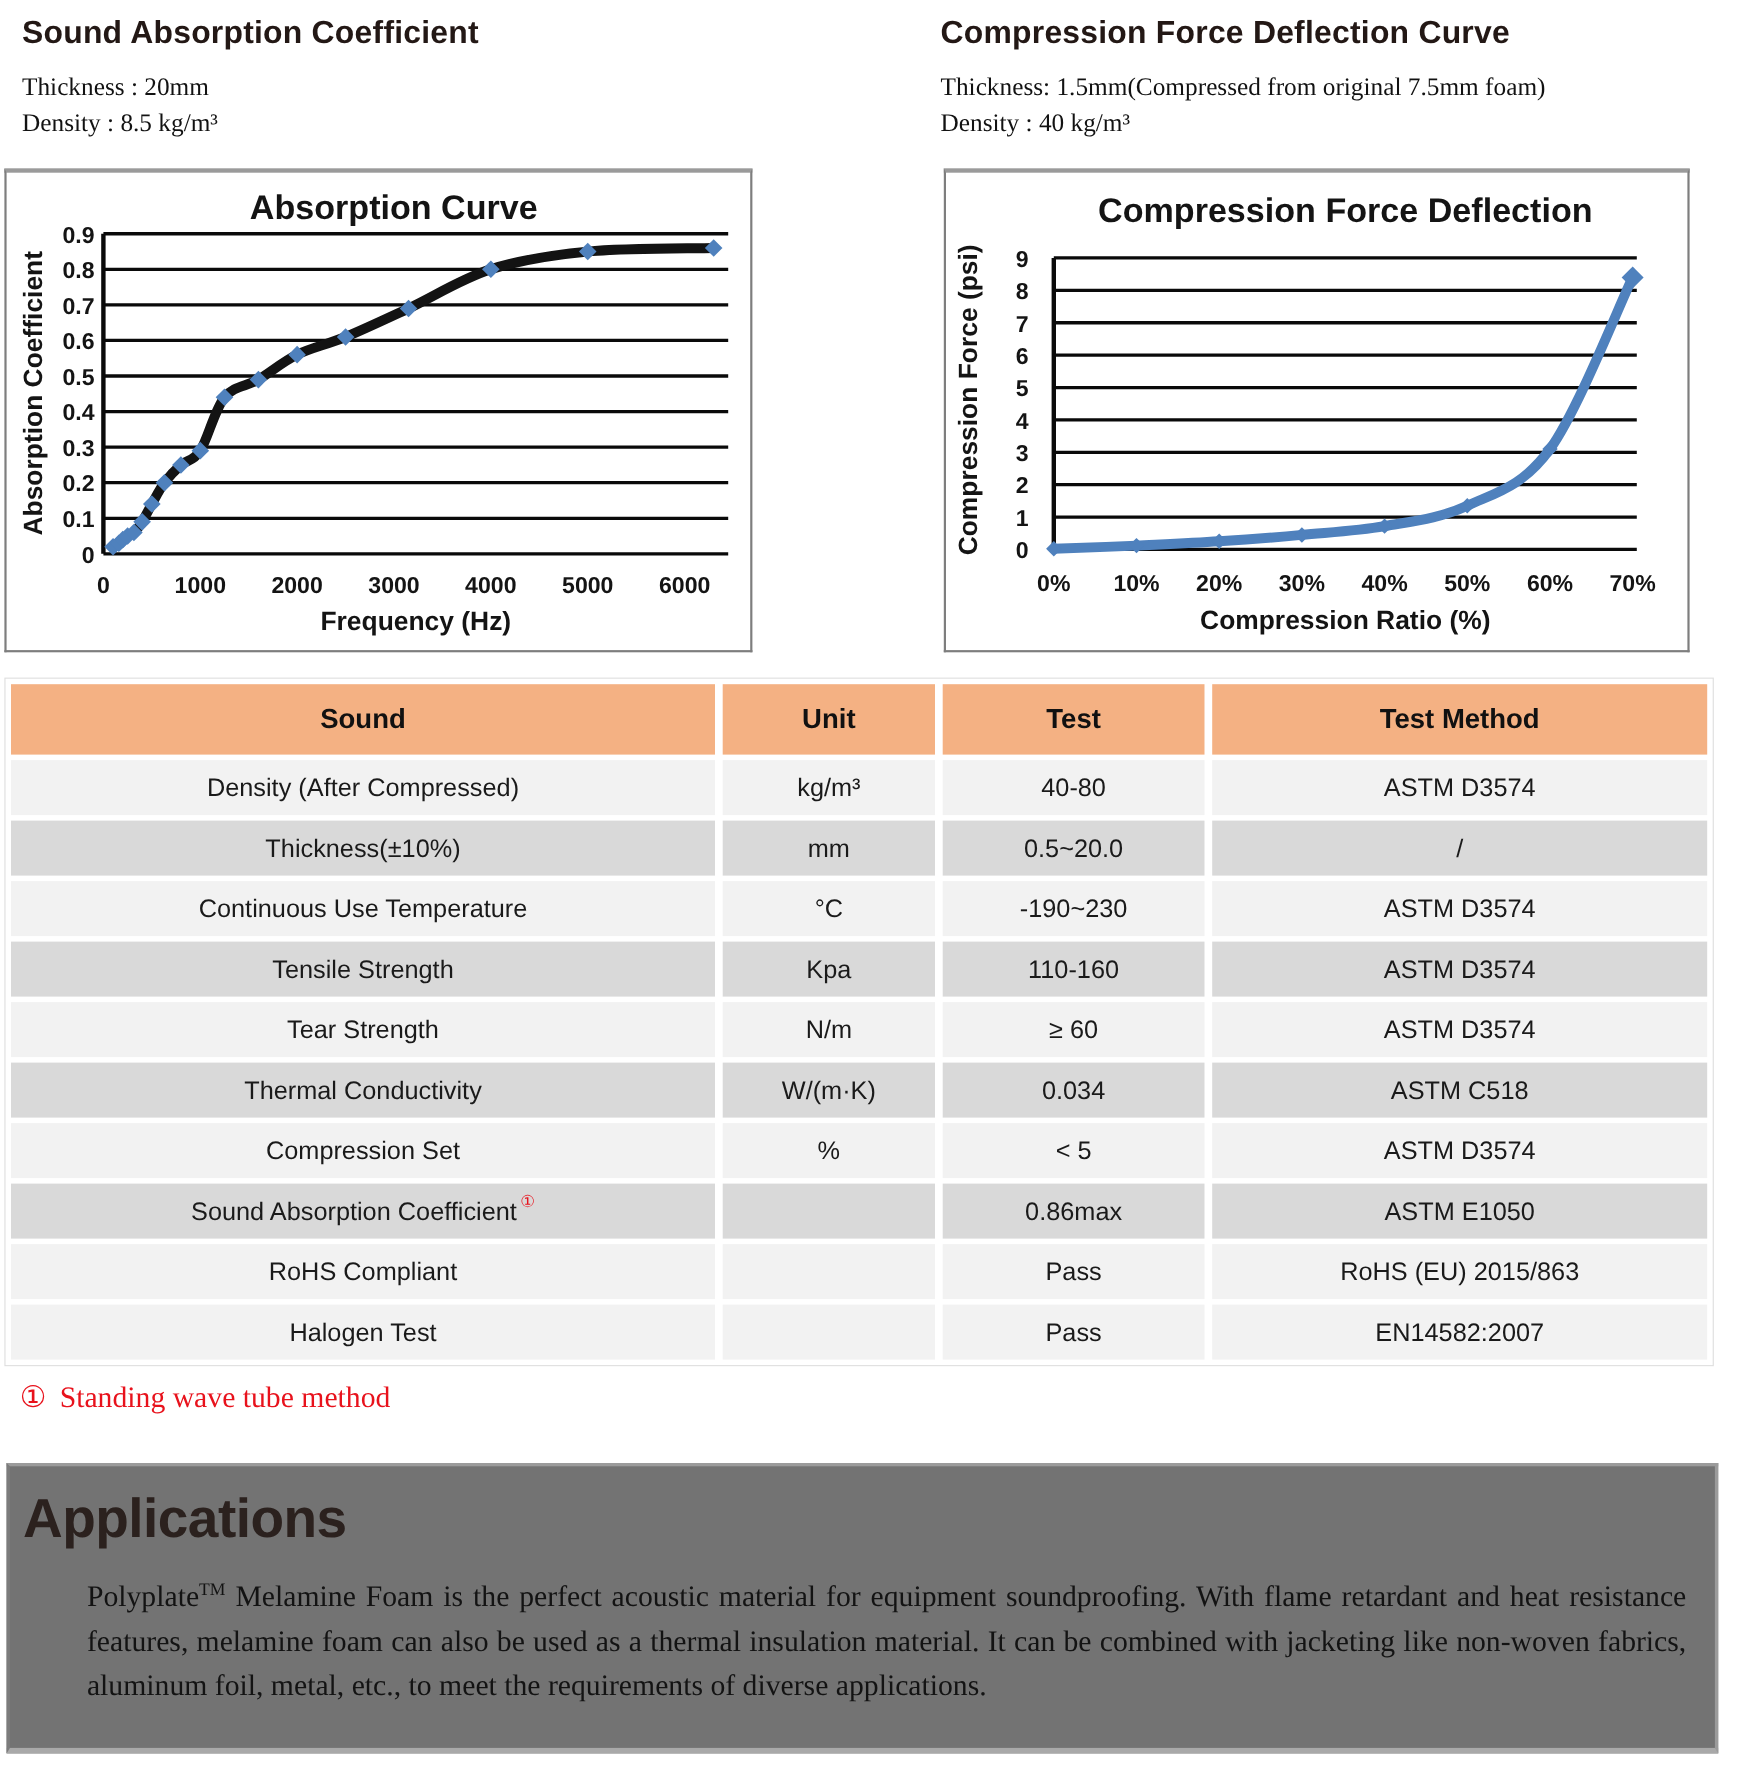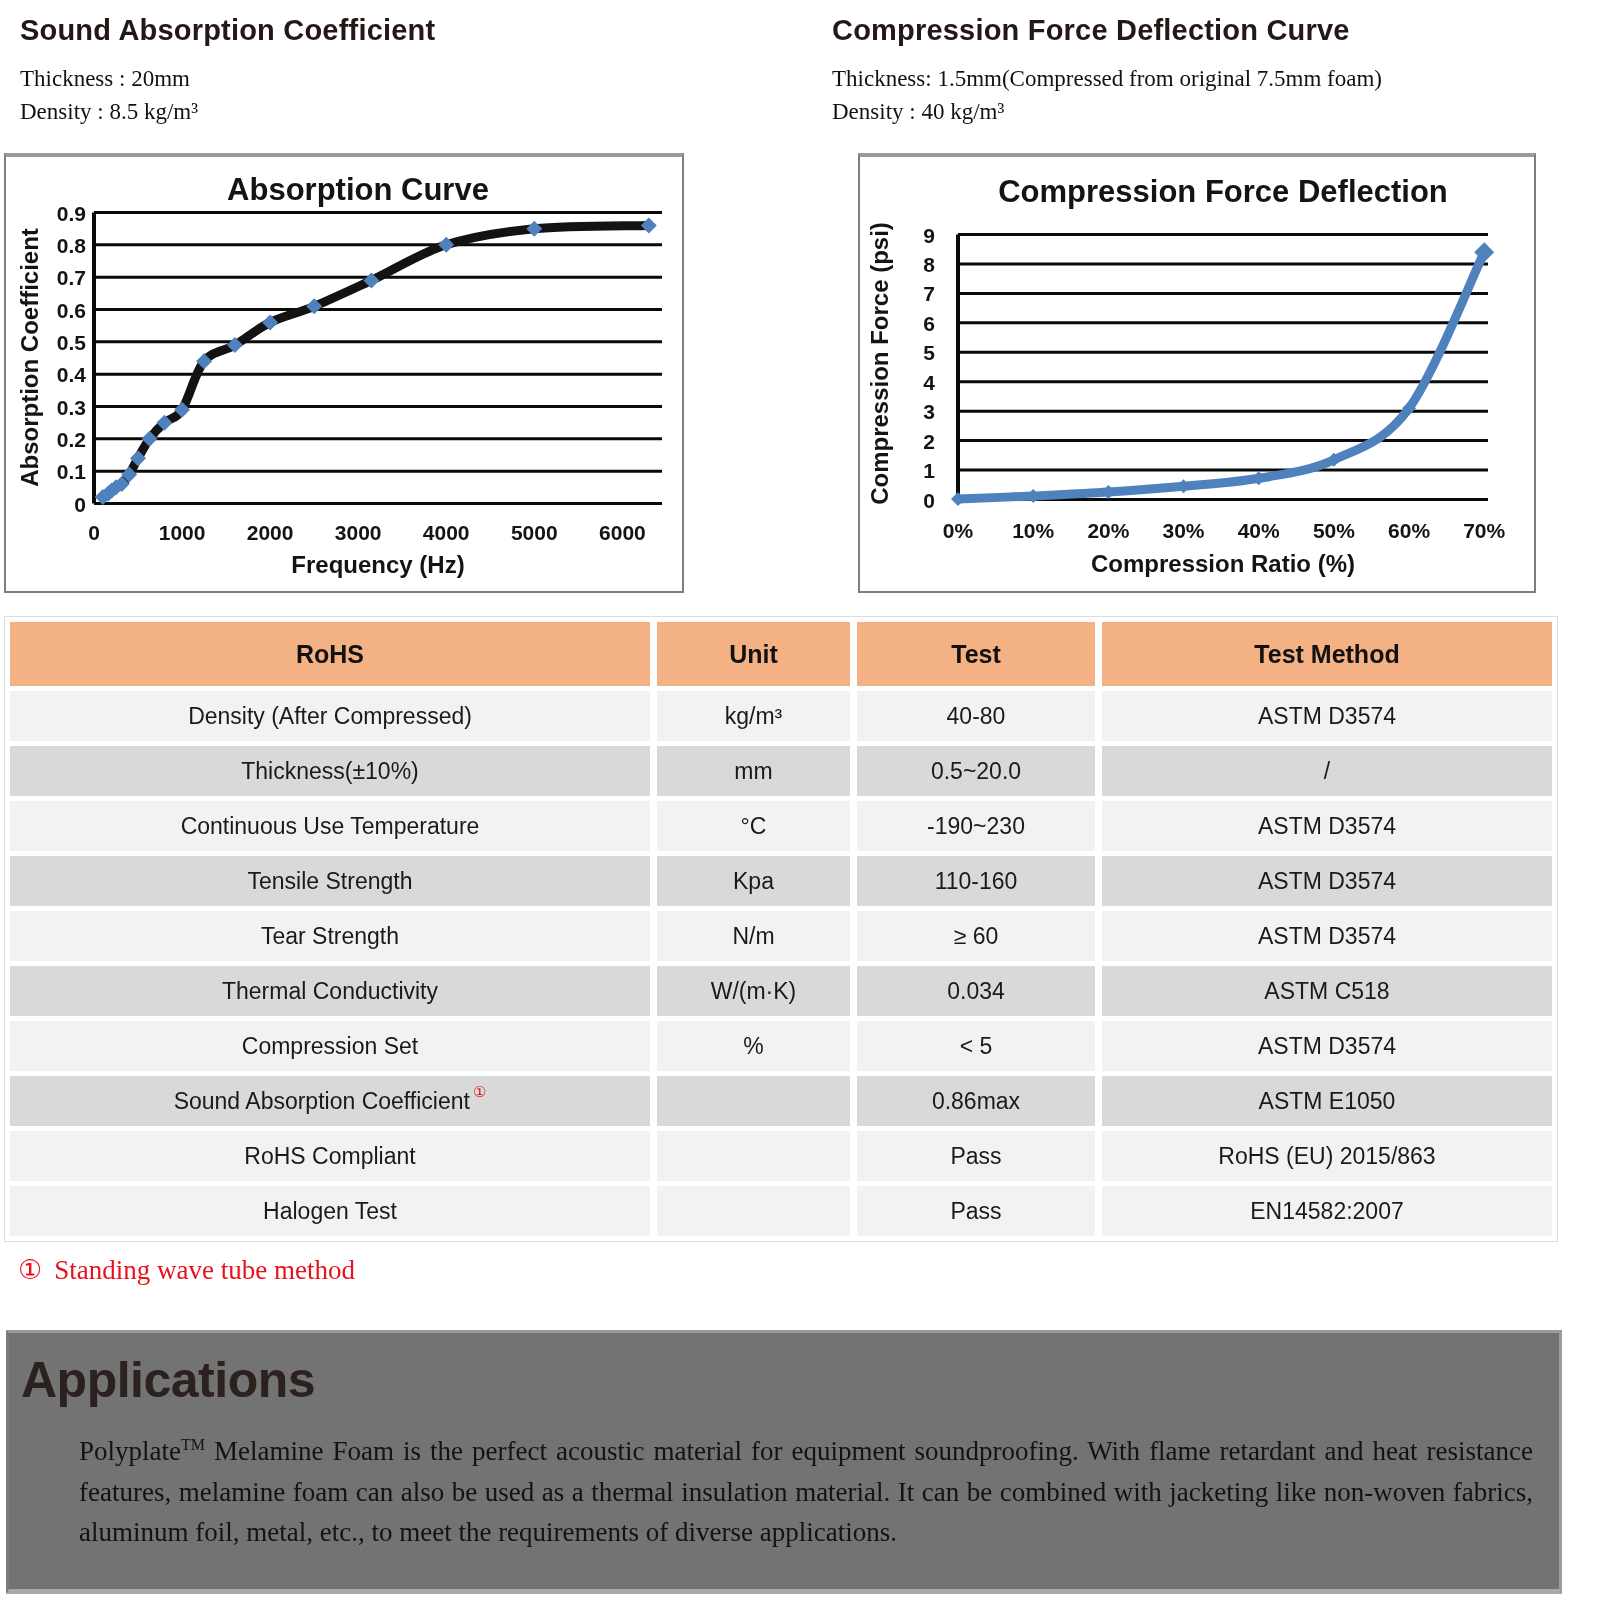--- a/index.html
+++ b/index.html
@@ -2,21 +2,21 @@
 <html><head>
 <meta charset="utf-8">
 <style>
   html,body{margin:0;padding:0;background:#ffffff;}
   .page{position:relative;width:1600px;height:1622px;background:#fff;overflow:hidden;
         font-family:"Liberation Sans",sans-serif;color:#1a1a1a;}
 
   
   .hdr{position:absolute;}
   .hdr-left{left:20px;top:14px;}
-  .hdr-right{left:832px;top:14px;}
+  .hdr-right{left:855px;top:14px;}
   .doc-title{font-size:29px;font-weight:bold;color:#231815;margin:0;letter-spacing:.2px;}
   .sub{margin-top:16px;font-family:Liberation Serif, serif;font-size:23px;color:#121212;line-height:1.42;}
 
   
   .panel{position:absolute;background:#fff;box-sizing:border-box;
          border:2px solid #7e7e7e;border-top:4px solid #9a9a9a;}
   #panel-0{left:4px;top:153px;width:680px;height:440px;}
   #panel-1{left:858px;top:153px;width:678px;height:440px;}
   .panel svg{display:block;width:100%;height:100%;}
   .tick{font:700 21px "Liberation Sans",sans-serif;fill:#141414;}
@@ -163,21 +163,21 @@
         <path d="M 473.88652482269504,295.3 L 480.9,302.3 L 473.88652482269504,309.3 L 466.9,302.3 Z" fill="#4f81bd"></path>
         <path d="M 549.063829787234,243.7 L 556.1,250.7 L 549.063829787234,257.7 L 542.1,250.7 Z" fill="#4f81bd"></path>
         <path d="M 624.2411347517731,84.7 L 634.2,94.7 L 624.2411347517731,104.7 L 614.2,94.7 Z" fill="#4f81bd"></path>
         <text x="363" y="44" text-anchor="middle" class="ctitle">Compression Force Deflection</text>
         <text x="363.0" y="414" text-anchor="middle" class="axtitle">Compression Ratio (%)</text>
         <text x="28" y="206" text-anchor="middle" class="axtitle" transform="rotate(-90 28 206)">Compression Force  (psi)</text>
       </svg>
   </div>
 
   <div class="ptable" id="ptable">
-      <div class="th">RoHS</div>
+      <div class="th">Sound</div>
       <div class="th">Unit</div>
       <div class="th">Test</div>
       <div class="th">Test Method</div>
       <div class="td light">
         <span>Density (After Compressed)</span>
       </div>
       <div class="td light">kg/m³</div>
       <div class="td light">40-80</div>
       <div class="td light">ASTM D3574</div>
       <div class="td dark">

